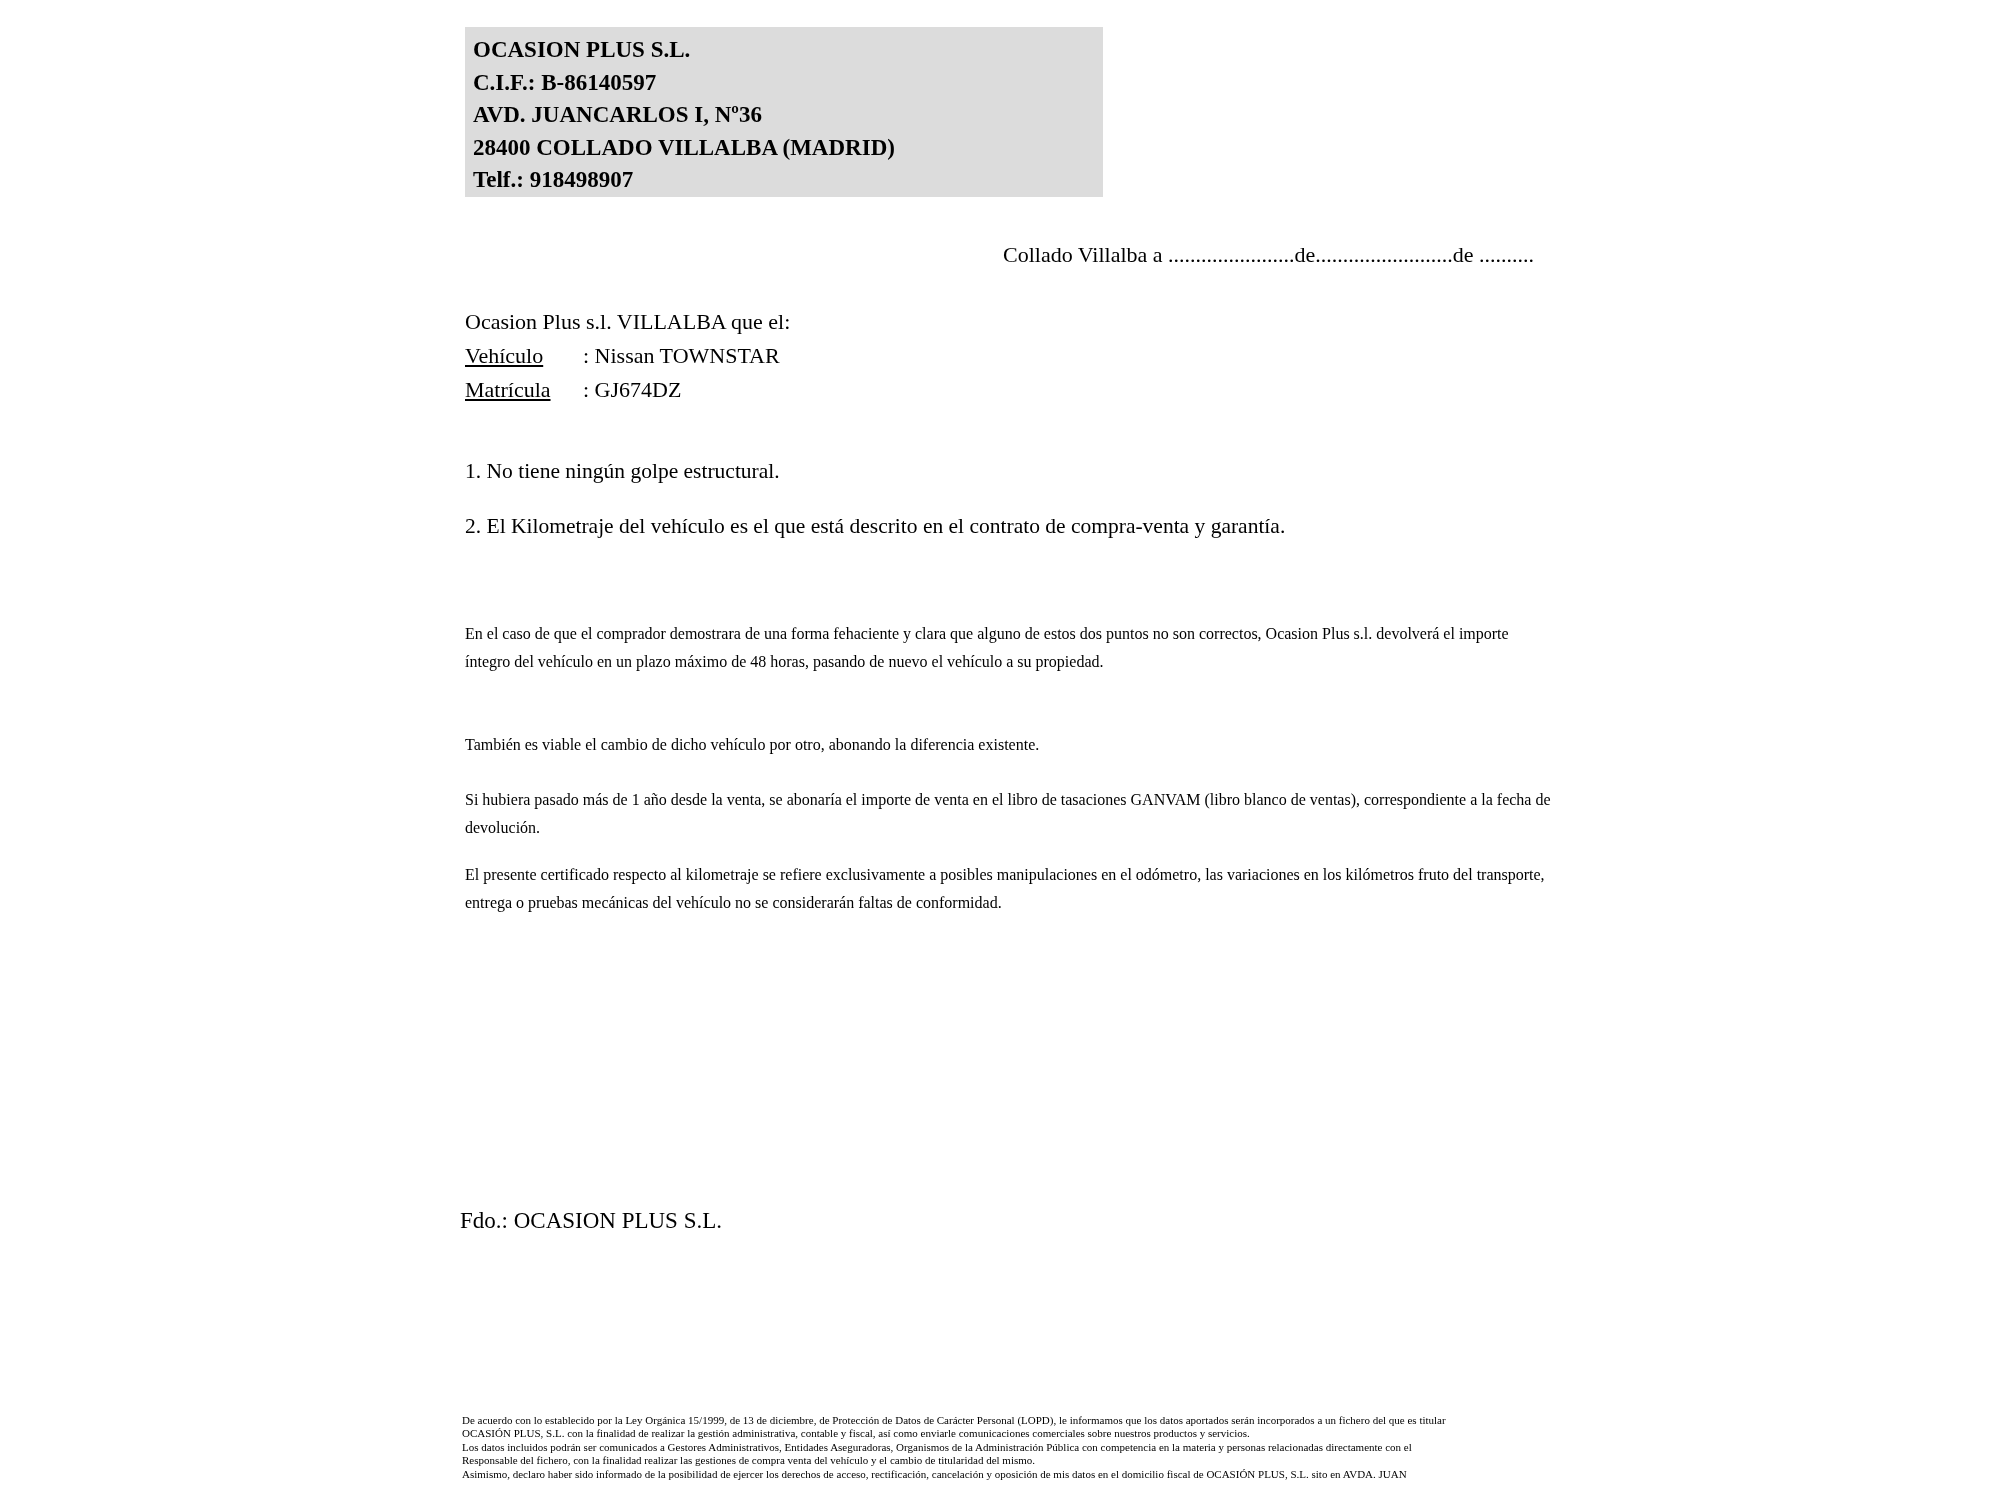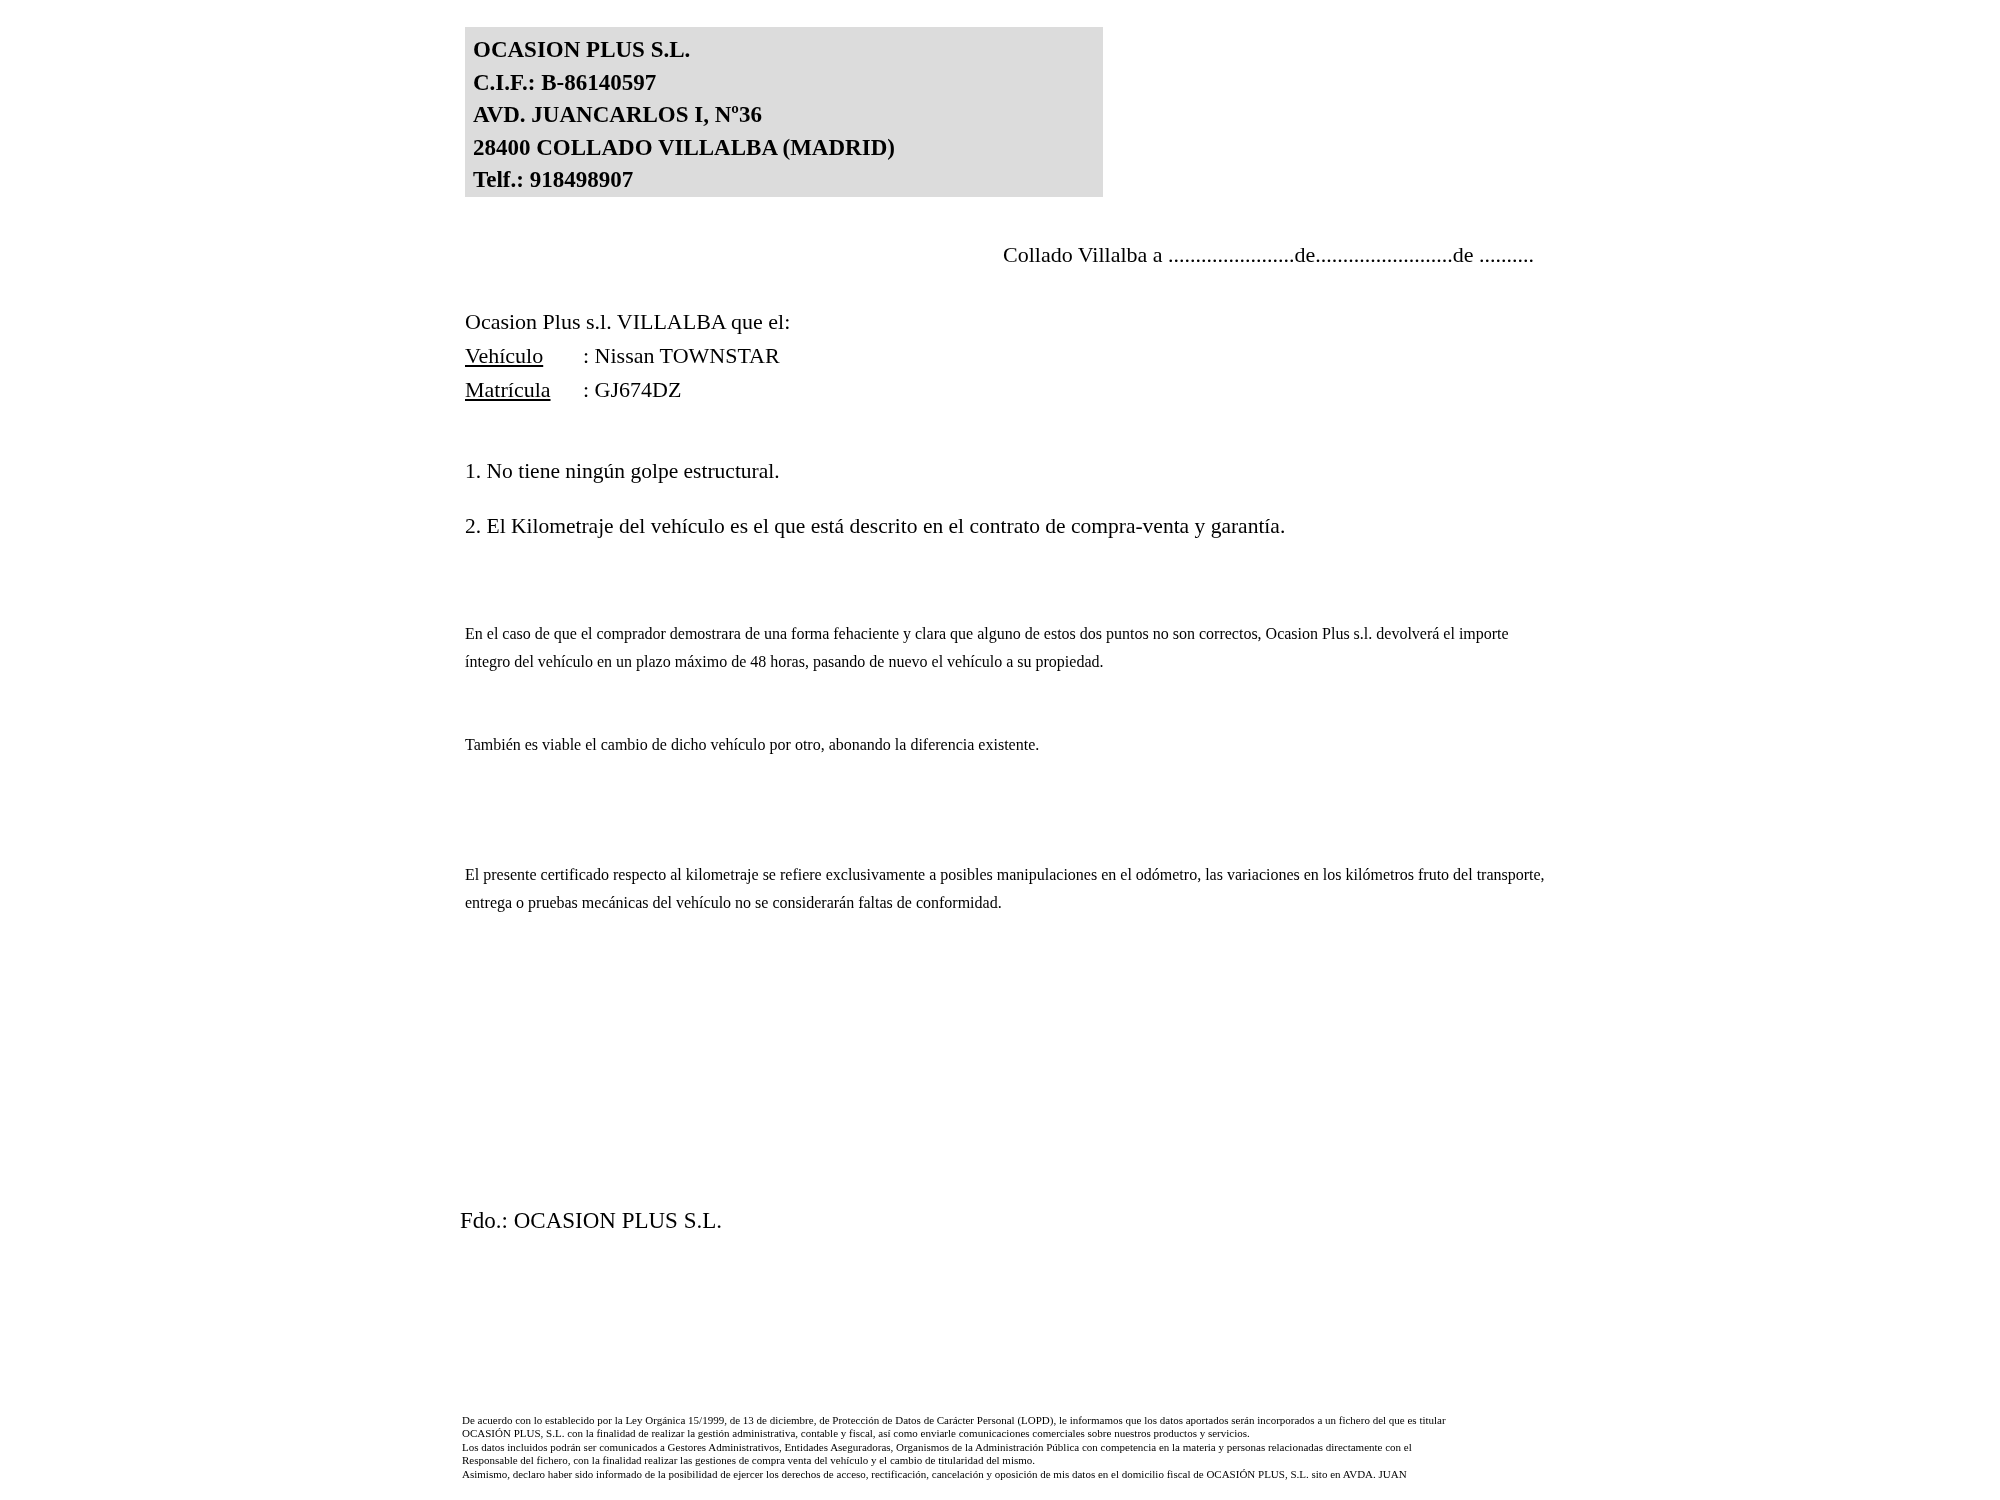--- a/index.html
+++ b/index.html
@@ -113,20 +113,21 @@
     <div class="cert-row">
       <span class="field-label">Matrícula</span><span class="field-value">: GJ674DZ</span>
     </div>
   </div>
 
   <div class="point point-1">1. No tiene ningún golpe estructural.</div>
   <div class="point point-2">2. El Kilometraje del vehículo es el que está descrito en el contrato de compra-venta y garantía.</div>
 
   <div class="para para-1">En el caso de que el comprador demostrara de una forma fehaciente y clara que alguno de estos dos puntos no son correctos, Ocasion Plus s.l. devolverá el importe íntegro del vehículo en un plazo máximo de 48 horas, pasando de nuevo el vehículo a su propiedad.</div>
   <div class="para para-2">También es viable el cambio de dicho vehículo por otro, abonando la diferencia existente.</div>
+  <div class="para para-3">Si hubiera pasado más de 1 año desde la venta, se abonaría el importe de venta en el libro de tasaciones GANVAM (libro blanco de ventas), correspondiente a la fecha de devolución.</div>
   <div class="para para-4">El presente certificado respecto al kilometraje se refiere exclusivamente a posibles manipulaciones en el odómetro, las variaciones en los kilómetros fruto del transporte, entrega o pruebas mecánicas del vehículo no se considerarán faltas de conformidad.</div>
 
   <div class="signature-line">Fdo.: OCASION PLUS S.L.</div>
 
   <div class="legal-block">
     <div class="legal-line">De acuerdo con lo establecido por la Ley Orgánica 15/1999, de 13 de diciembre, de Protección de Datos de Carácter Personal (LOPD), le informamos que los datos aportados serán incorporados a un fichero del que es titular</div>
     <div class="legal-line">OCASIÓN PLUS, S.L. con la finalidad de realizar la gestión administrativa, contable y fiscal, así como enviarle comunicaciones comerciales sobre nuestros productos y servicios.</div>
     <div class="legal-line">Los datos incluidos podrán ser comunicados a Gestores Administrativos, Entidades Aseguradoras, Organismos de la Administración Pública con competencia en la materia y personas relacionadas directamente con el</div>
     <div class="legal-line">Responsable del fichero, con la finalidad realizar las gestiones de compra venta del vehículo y el cambio de titularidad del mismo.</div>
     <div class="legal-line">Asimismo, declaro haber sido informado de la posibilidad de ejercer los derechos de acceso, rectificación, cancelación y oposición de mis datos en el domicilio fiscal de OCASIÓN PLUS, S.L. sito en AVDA. JUAN</div>

